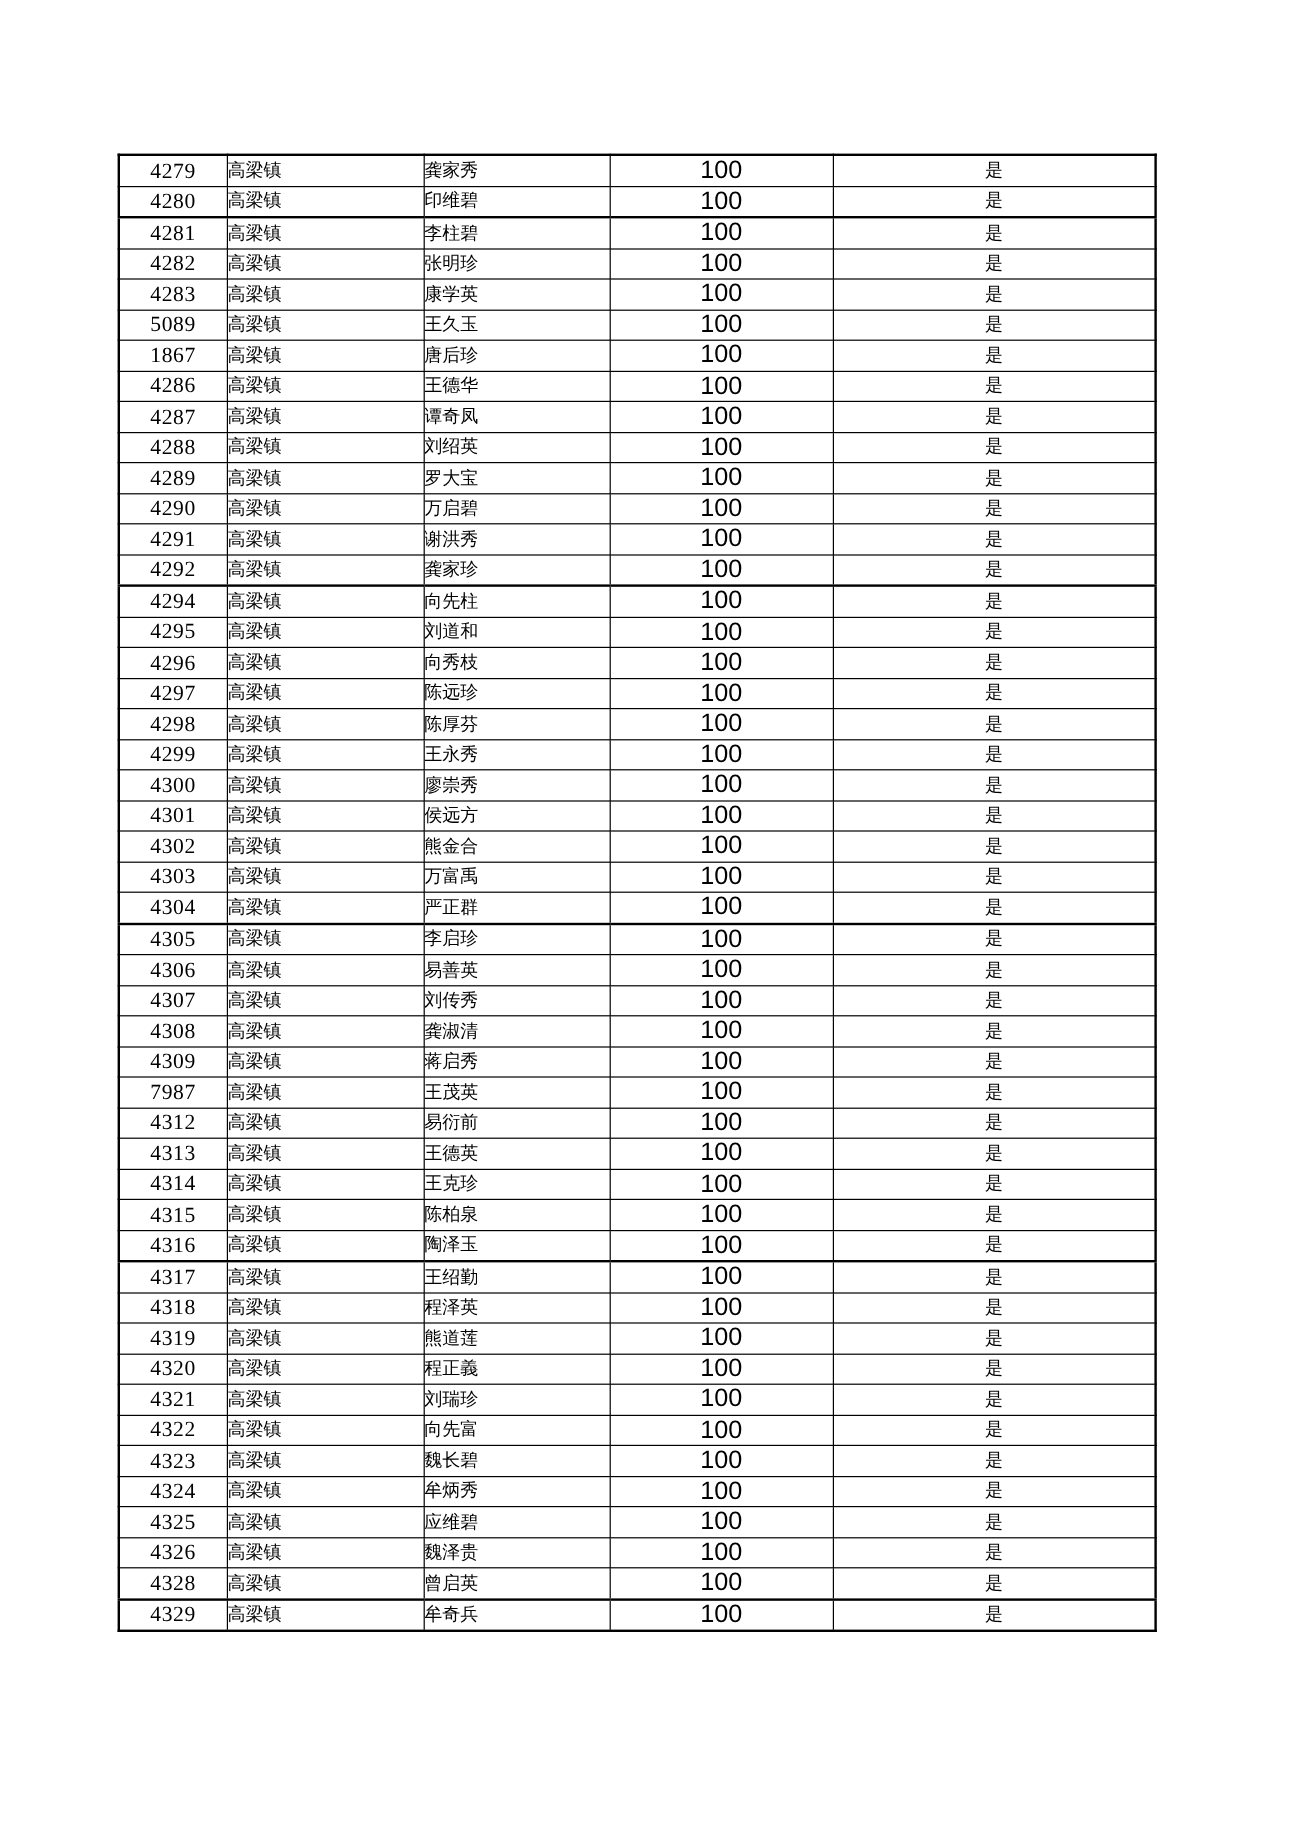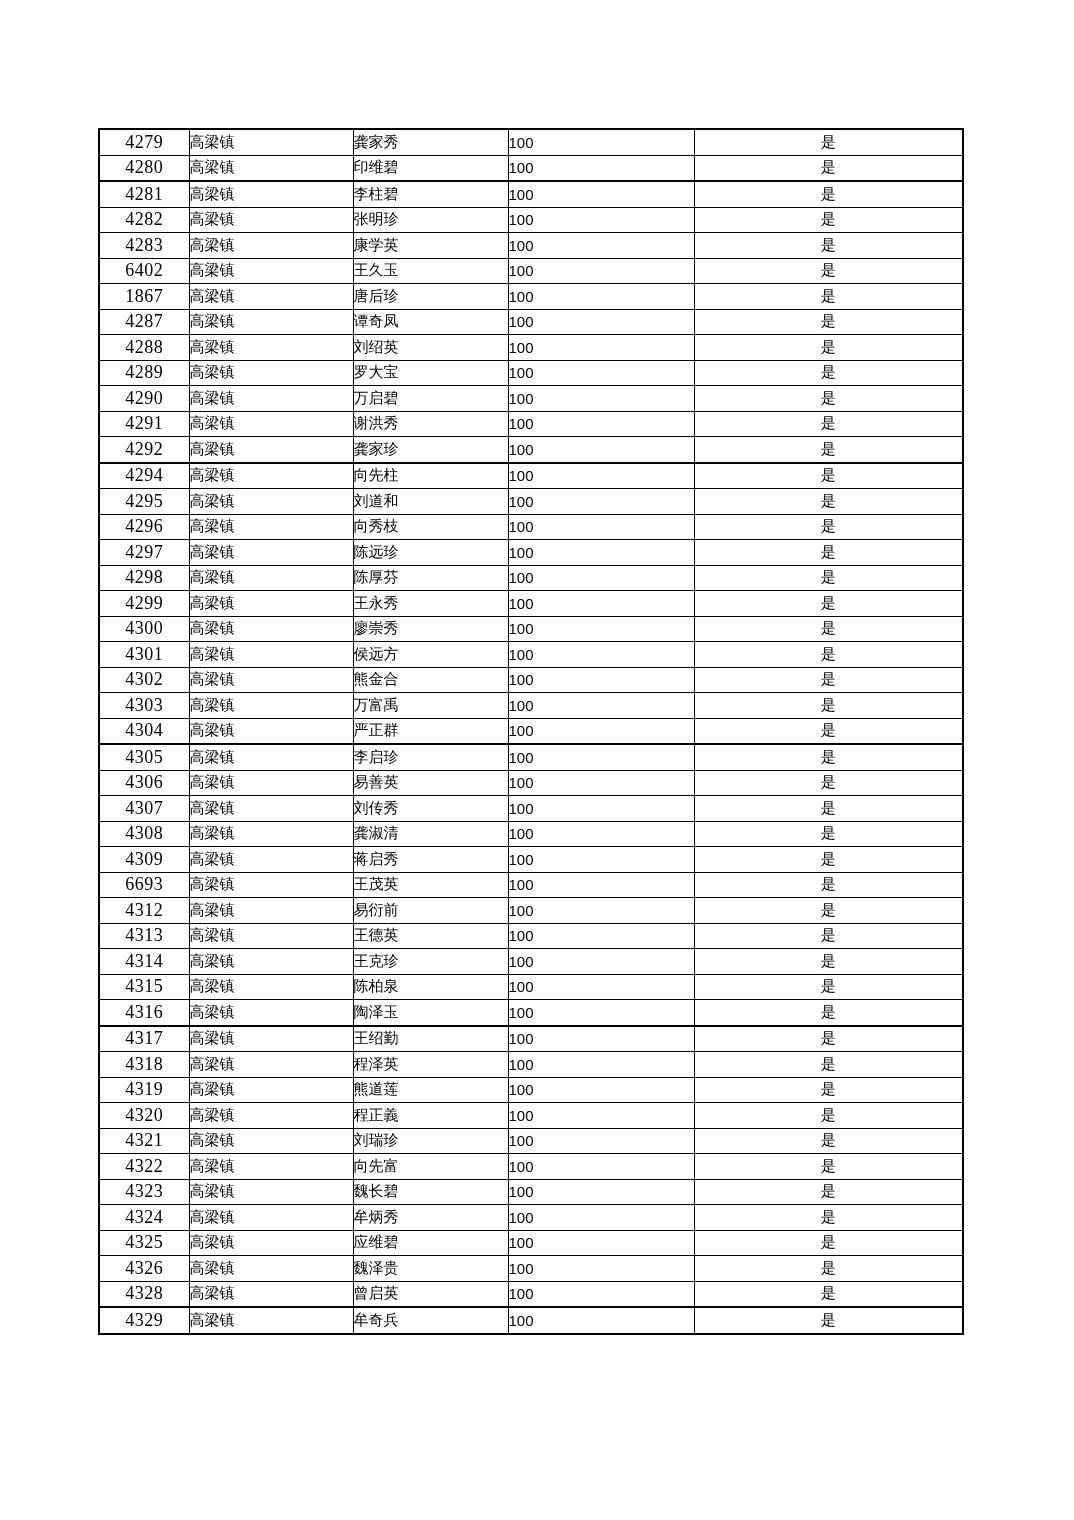--- a/index.html
+++ b/index.html
@@ -43,24 +43,24 @@
     font-size: 18px;
     letter-spacing: 0.5px;
   }
   td.c-town, td.c-name {
     text-align: left;
     padding-left: 4px;
     font-family: "Liberation Serif", "DejaVu Serif", serif;
     font-size: 15px;
   }
   td.c-score {
-    text-align: left;
+    text-align: center;
     padding-left: 3px;
     font-family: "Liberation Sans", "DejaVu Sans", sans-serif;
-    font-size: 15px;
+    font-size: 21px;
   }
   td.c-flag {
     text-align: center;
     font-family: "Liberation Serif", "DejaVu Serif", serif;
     font-size: 15px;
   }
 </style>
 </head>
 <body>
 
@@ -103,30 +103,37 @@
     <td class="c-flag">是</td>
   </tr>
         <tr>
     <td class="c-id">4283</td>
     <td class="c-town">高梁镇</td>
     <td class="c-name">康学英</td>
     <td class="c-score">100</td>
     <td class="c-flag">是</td>
   </tr>
         <tr>
-    <td class="c-id">6402</td>
+    <td class="c-id">5089</td>
     <td class="c-town">高梁镇</td>
     <td class="c-name">王久玉</td>
     <td class="c-score">100</td>
     <td class="c-flag">是</td>
   </tr>
         <tr>
     <td class="c-id">1867</td>
     <td class="c-town">高梁镇</td>
     <td class="c-name">唐后珍</td>
+    <td class="c-score">100</td>
+    <td class="c-flag">是</td>
+  </tr>
+        <tr>
+    <td class="c-id">4286</td>
+    <td class="c-town">高梁镇</td>
+    <td class="c-name">王德华</td>
     <td class="c-score">100</td>
     <td class="c-flag">是</td>
   </tr>
         <tr>
     <td class="c-id">4287</td>
     <td class="c-town">高梁镇</td>
     <td class="c-name">谭奇凤</td>
     <td class="c-score">100</td>
     <td class="c-flag">是</td>
   </tr>
@@ -271,21 +278,21 @@
     <td class="c-flag">是</td>
   </tr>
         <tr>
     <td class="c-id">4309</td>
     <td class="c-town">高梁镇</td>
     <td class="c-name">蒋启秀</td>
     <td class="c-score">100</td>
     <td class="c-flag">是</td>
   </tr>
         <tr>
-    <td class="c-id">6693</td>
+    <td class="c-id">7987</td>
     <td class="c-town">高梁镇</td>
     <td class="c-name">王茂英</td>
     <td class="c-score">100</td>
     <td class="c-flag">是</td>
   </tr>
         <tr>
     <td class="c-id">4312</td>
     <td class="c-town">高梁镇</td>
     <td class="c-name">易衍前</td>
     <td class="c-score">100</td>

